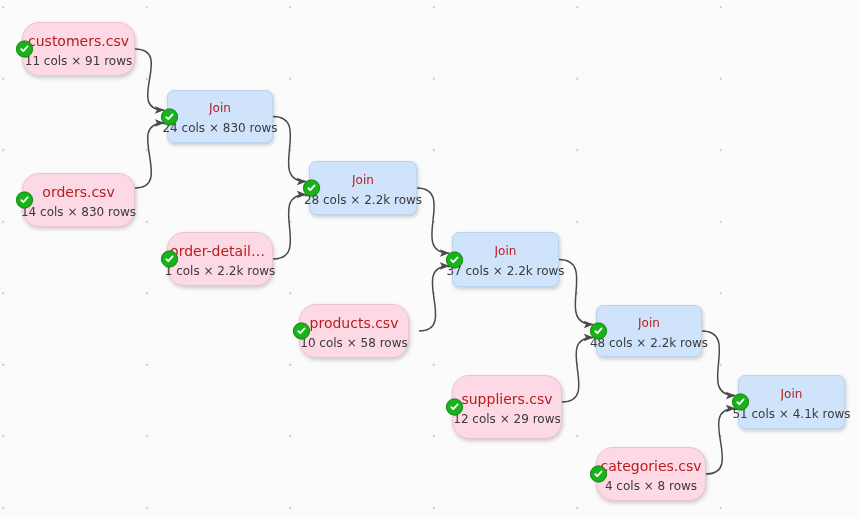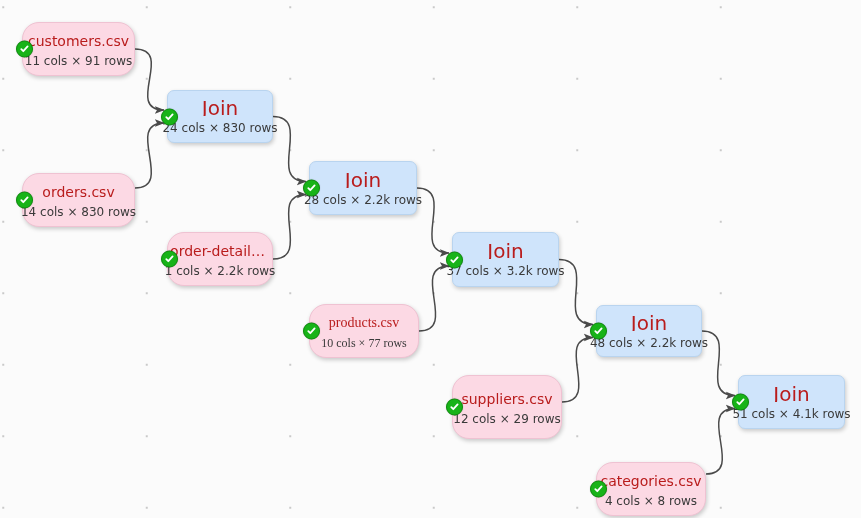--- a/index.html
+++ b/index.html
@@ -50,21 +50,21 @@
     font-size: 14px;
     line-height: 16px;
     white-space: nowrap;
     overflow: hidden;
     text-overflow: ellipsis;
     max-width: 96%;
     text-align: center;
     margin-bottom: 7px;
   }
   .node.join .node-title {
-    font-size: 20px;
+    font-size: 12px;
   }
   .node-sub {
     color: #3a3a3a;
     font-size: 12px;
     line-height: 10px;
     white-space: nowrap;
     text-align: left;
   }
   .status-badge {
     position: absolute;
@@ -147,32 +147,32 @@
       </div>
       <div class="node join" style="left: 309px; top: 161px; width: 108px; height: 54px;">
         <div class="node-title">Join</div>
         <div class="node-sub">28 cols × 2.2k rows</div>
         <div class="status-badge">
           <svg width="11" height="11" viewBox="0 0 11 11">
             <path d="M2.3,5.6 L4.3,7.7 L8.6,2.9" stroke="#ffffff" stroke-width="1.8" fill="none" stroke-linecap="round" stroke-linejoin="round"></path>
           </svg>
         </div>
       </div>
-      <div class="node file" style="left: 309px; top: 304px; width: 110px; height: 54px; font-family: Liberation Serif, serif;">
+      <div class="node file" style="left: 299px; top: 304px; width: 110px; height: 54px;">
         <div class="node-title">products.csv</div>
-        <div class="node-sub">10 cols × 77 rows</div>
+        <div class="node-sub">10 cols × 58 rows</div>
         <div class="status-badge">
           <svg width="11" height="11" viewBox="0 0 11 11">
             <path d="M2.3,5.6 L4.3,7.7 L8.6,2.9" stroke="#ffffff" stroke-width="1.8" fill="none" stroke-linecap="round" stroke-linejoin="round"></path>
           </svg>
         </div>
       </div>
       <div class="node join" style="left: 452px; top: 232px; width: 107px; height: 55px;">
         <div class="node-title">Join</div>
-        <div class="node-sub">37 cols × 3.2k rows</div>
+        <div class="node-sub">37 cols × 2.2k rows</div>
         <div class="status-badge">
           <svg width="11" height="11" viewBox="0 0 11 11">
             <path d="M2.3,5.6 L4.3,7.7 L8.6,2.9" stroke="#ffffff" stroke-width="1.8" fill="none" stroke-linecap="round" stroke-linejoin="round"></path>
           </svg>
         </div>
       </div>
       <div class="node file" style="left: 452px; top: 375px; width: 110px; height: 64px;">
         <div class="node-title">suppliers.csv</div>
         <div class="node-sub">12 cols × 29 rows</div>
         <div class="status-badge">
@@ -183,21 +183,21 @@
       </div>
       <div class="node join" style="left: 596px; top: 305px; width: 106px; height: 52px;">
         <div class="node-title">Join</div>
         <div class="node-sub">48 cols × 2.2k rows</div>
         <div class="status-badge">
           <svg width="11" height="11" viewBox="0 0 11 11">
             <path d="M2.3,5.6 L4.3,7.7 L8.6,2.9" stroke="#ffffff" stroke-width="1.8" fill="none" stroke-linecap="round" stroke-linejoin="round"></path>
           </svg>
         </div>
       </div>
-      <div class="node file" style="left: 596px; top: 462px; width: 110px; height: 54px;">
+      <div class="node file" style="left: 596px; top: 447px; width: 110px; height: 54px;">
         <div class="node-title">categories.csv</div>
         <div class="node-sub">4 cols × 8 rows</div>
         <div class="status-badge">
           <svg width="11" height="11" viewBox="0 0 11 11">
             <path d="M2.3,5.6 L4.3,7.7 L8.6,2.9" stroke="#ffffff" stroke-width="1.8" fill="none" stroke-linecap="round" stroke-linejoin="round"></path>
           </svg>
         </div>
       </div>
       <div class="node join" style="left: 738px; top: 375px; width: 107px; height: 54px;">
         <div class="node-title">Join</div>

